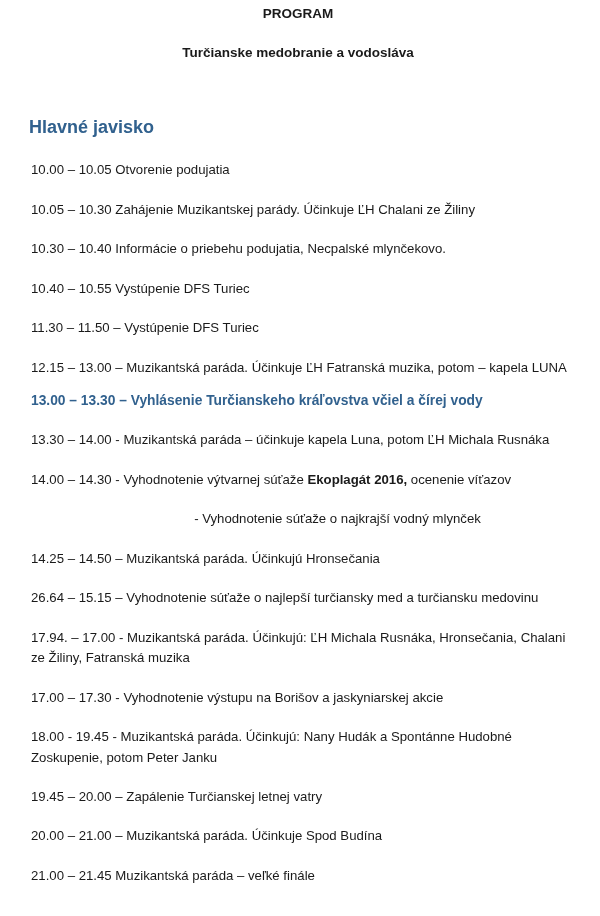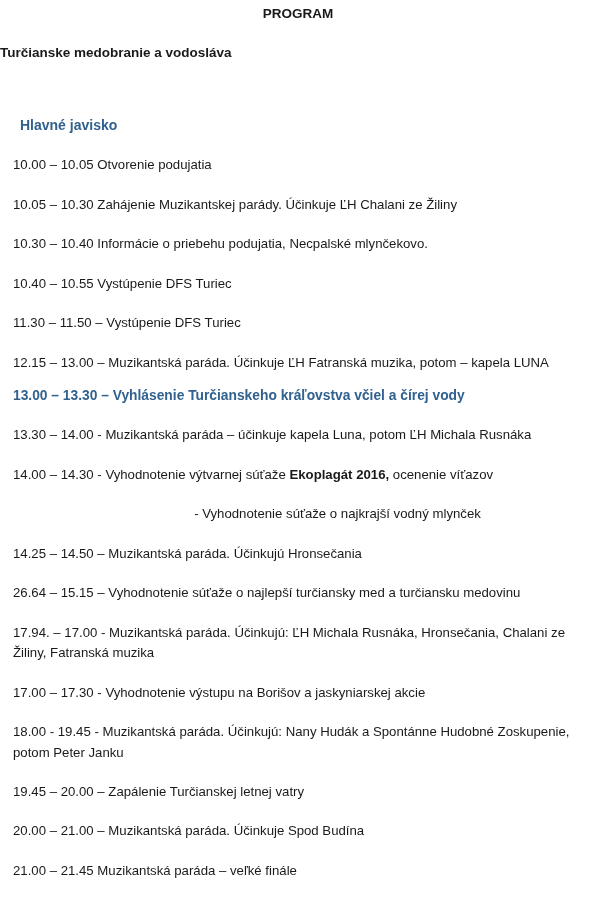--- a/index.html
+++ b/index.html
@@ -27,51 +27,52 @@
   
   .doc-title {
     text-align: center;
     font-size: 13.5px;
     line-height: 1.2;
     color: #1a1a1a;
     margin: 0;
     padding-top: 6px;
   }
   .doc-subtitle {
+    text-align: center;
     font-size: 13.5px;
     line-height: 1.2;
     color: #1a1a1a;
     margin: 0;
     padding-top: 23px;
   }
 
   
   .section-heading {
-    font-size: 14px;
+    font-size: 18px;
     color: #31618E;
     margin: 0;
-    padding-left: 20px;
+    padding-left: 29px;
   }
   .section-heading.bold {
     font-weight: bold;
   }
   #stage-heading { padding-top: 56px; }
   #area-heading  { padding-top: 48px; }
 
   
   .entries {
     list-style: none;
     margin: 0;
     padding: 0;
   }
   .entry {
     font-size: 13.2px;
     line-height: 1.55;
     color: #1a1a1a;
-    padding-left: 13px;
+    padding-left: 31px;
     padding-right: 16px;
     margin-top: 19px;
   }
   .entry.first { margin-top: 22px; }
   .entry.indent {
     padding-left: 95px;
     text-align: center;
   }
   .entry.highlight {
     color: #31618E;

